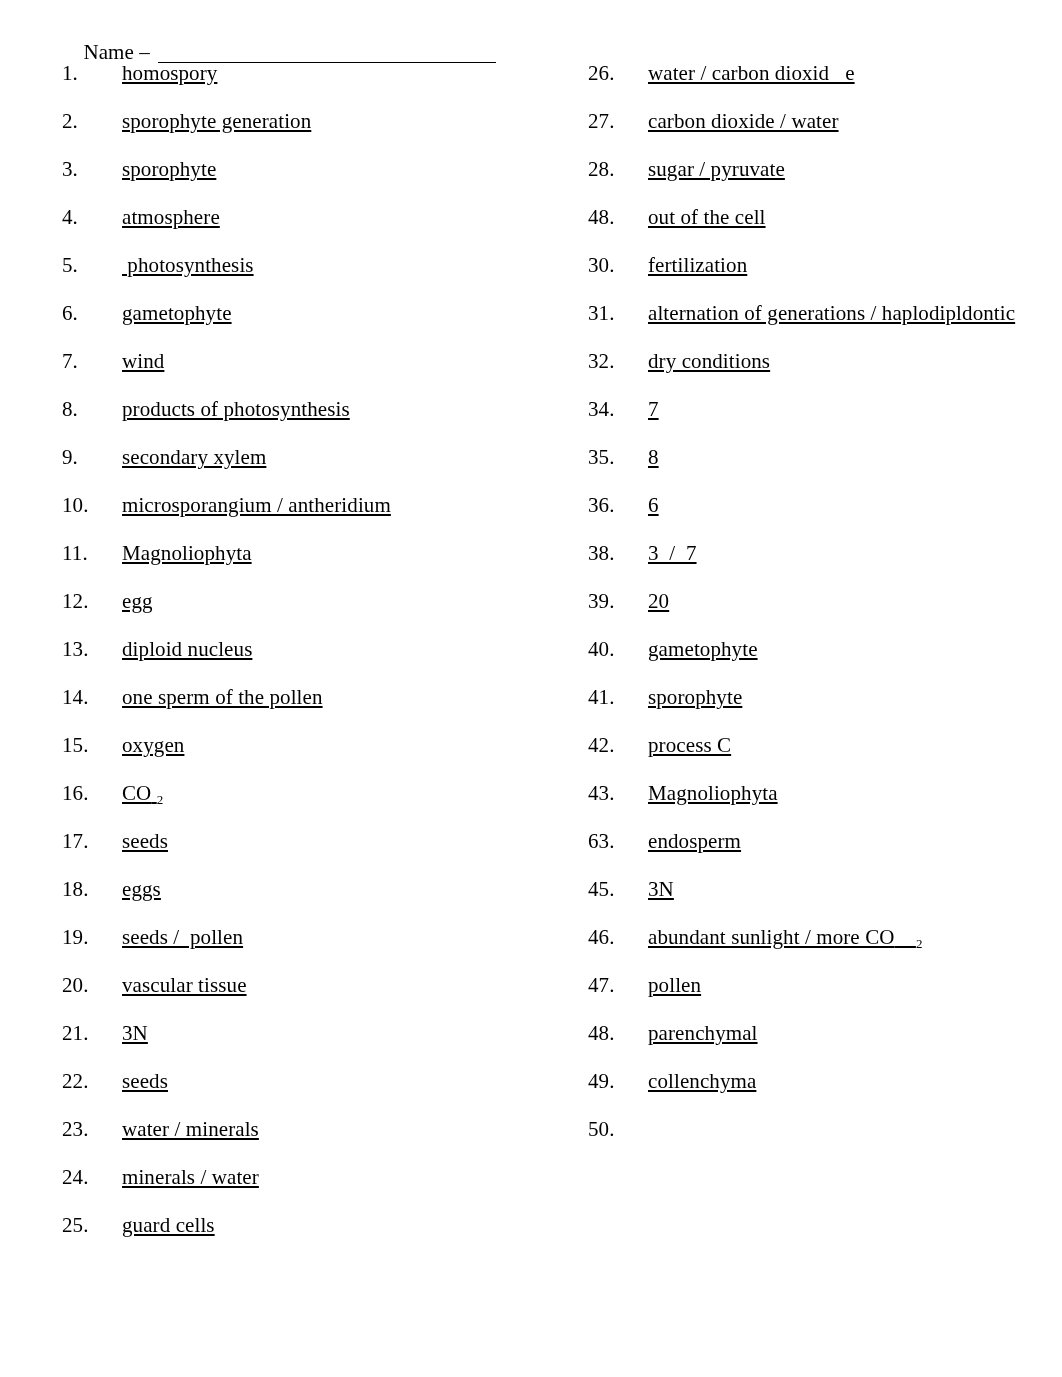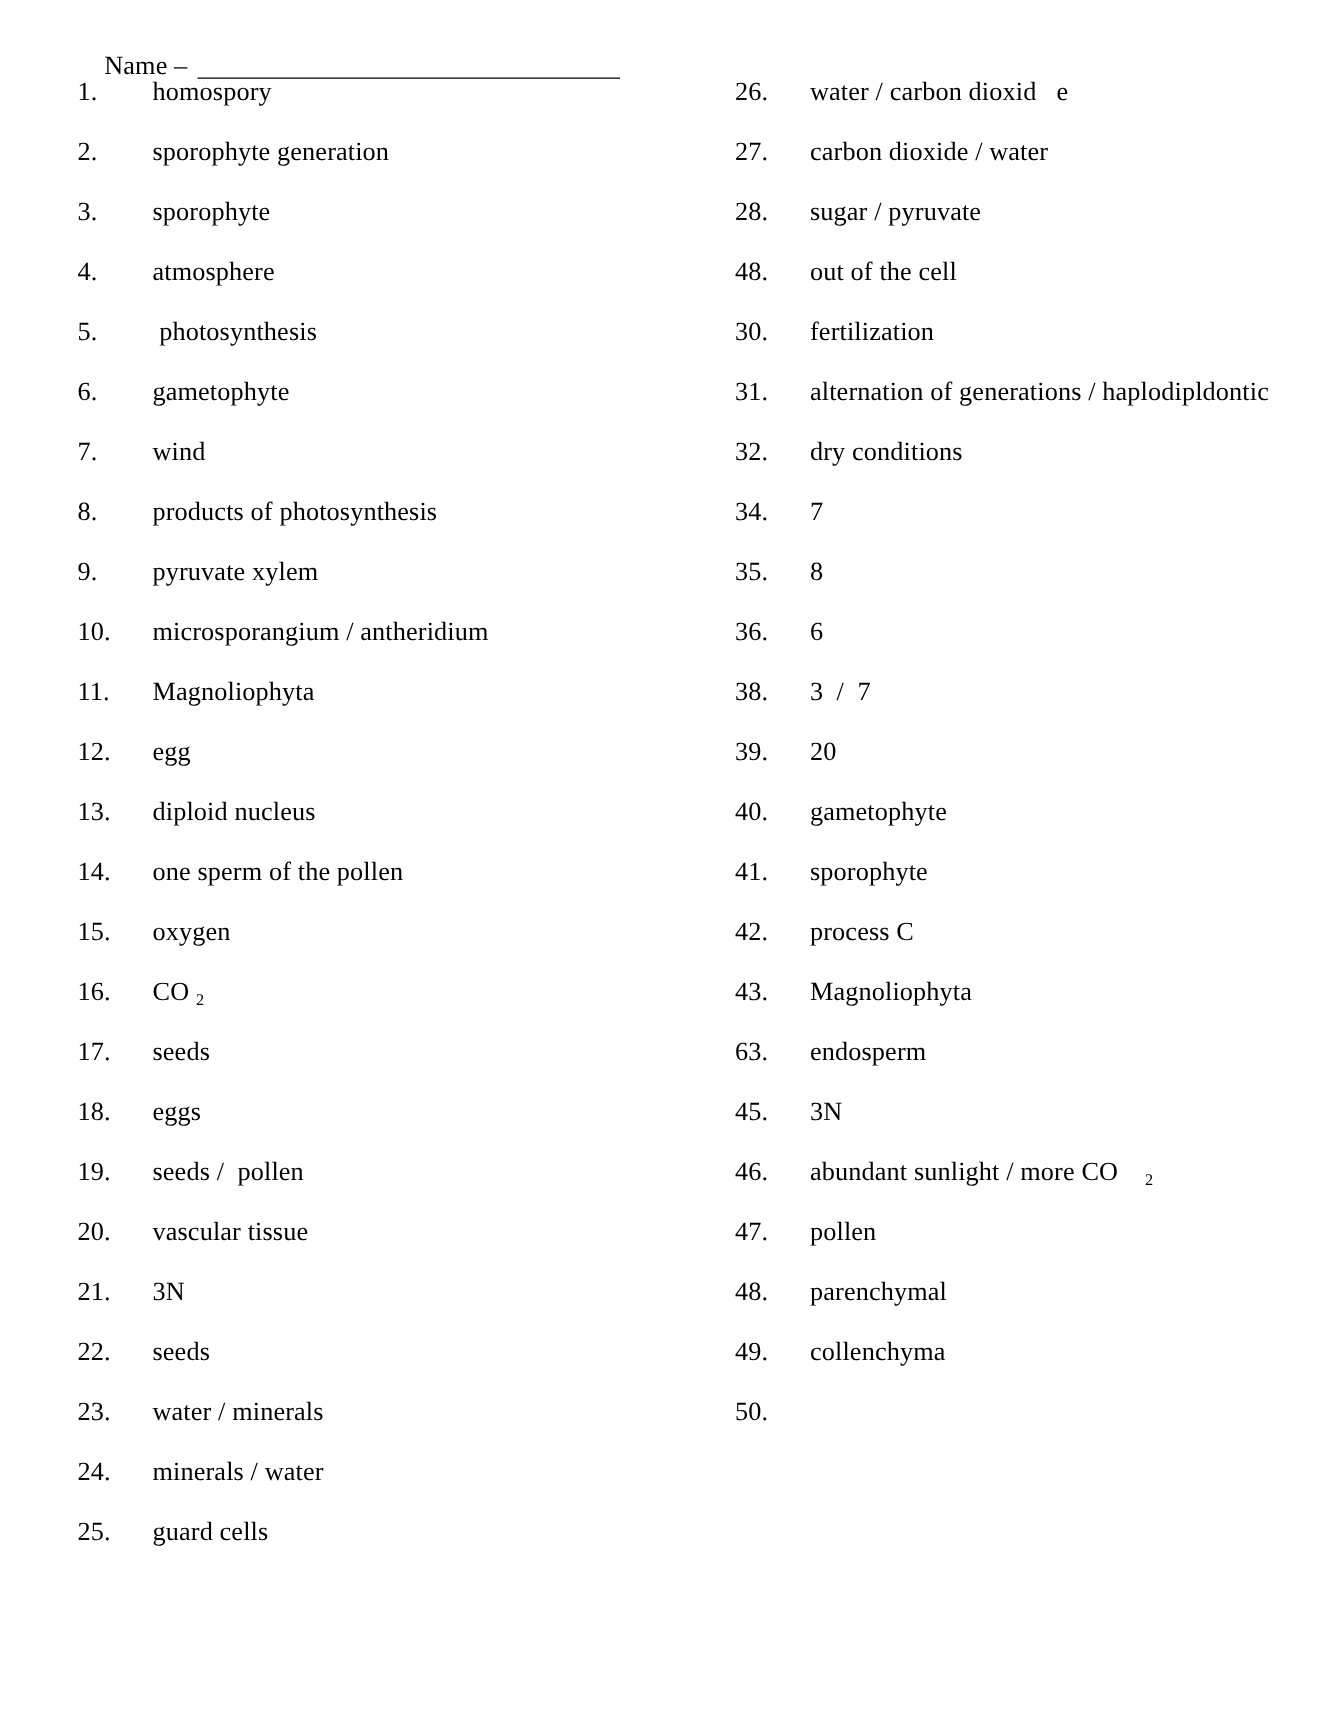--- a/index.html
+++ b/index.html
@@ -62,20 +62,21 @@
   .row .num {
     width: 60px;
     flex: 0 0 60px;
     white-space: pre;
     letter-spacing: 0.1px;
   }
   .row .ans {
     flex: 1 1 auto;
     white-space: pre;
     letter-spacing: 0.1px;
+    text-decoration: underline;
   }
   .row .ans sub {
     font-size: 13px;
     vertical-align: -0.28em;
     letter-spacing: 0;
   }
 </style>
 </head>
 <body>
 
@@ -113,21 +114,21 @@
       <div class="row">
         <span class="num">7.</span>
         <span class="ans">wind</span>
       </div>
       <div class="row">
         <span class="num">8.</span>
         <span class="ans">products of photosynthesis</span>
       </div>
       <div class="row">
         <span class="num">9.</span>
-        <span class="ans">pyruvate xylem</span>
+        <span class="ans">secondary xylem</span>
       </div>
       <div class="row">
         <span class="num">10.</span>
         <span class="ans">microsporangium / antheridium</span>
       </div>
       <div class="row">
         <span class="num">11.</span>
         <span class="ans">Magnoliophyta</span>
       </div>
       <div class="row">

